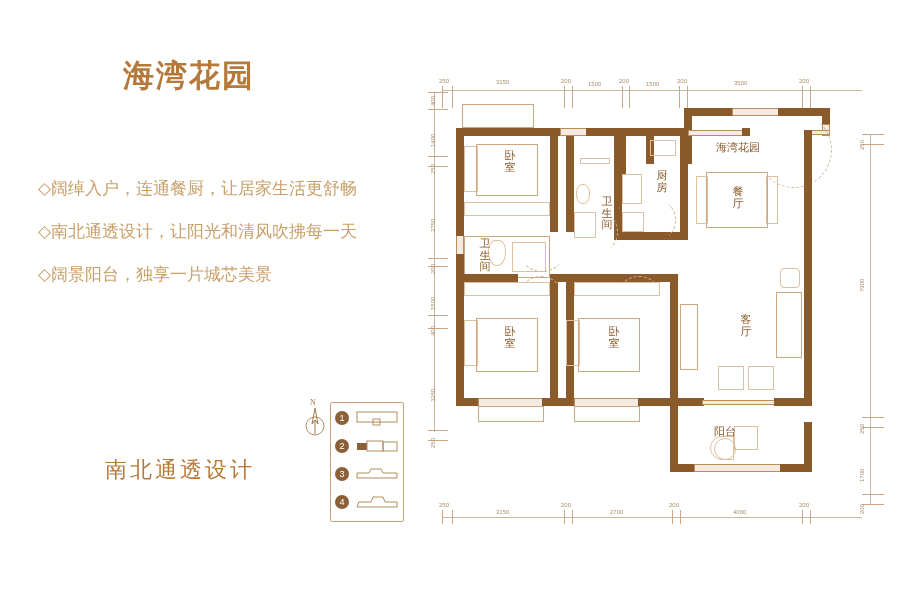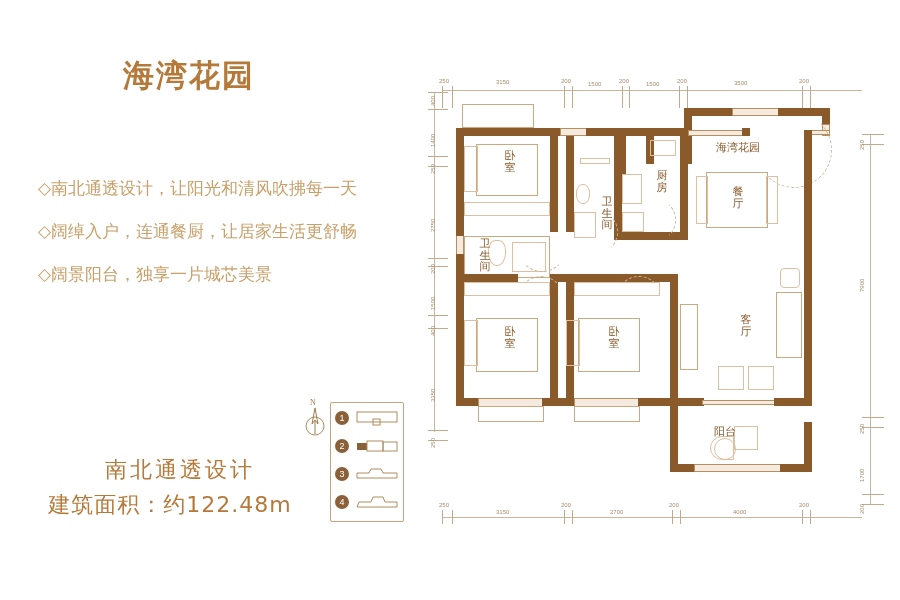--- a/index.html
+++ b/index.html
@@ -100,27 +100,26 @@
 </head>
 <body>
 
 <div id="root">
 
   <div class="panel">
 
     <div class="proj-title">海湾花园</div>
 
     <div class="features">
+      <div class="feat">◇阔绰入户，连通餐厨，让居家生活更舒畅</div>
       <div class="feat">◇南北通透设计，让阳光和清风吹拂每一天</div>
-      <div class="feat">◇阔绰入户，连通餐厨，让居家生活更舒畅</div>
       <div class="feat">◇阔景阳台，独享一片城芯美景</div>
     </div>
 
     <div class="unit-type">南北通透设计</div>
-    <div class="unit-area">建筑面积：约122.48m</div>
 
     <div class="compass">
       <span class="n">N</span>
       <svg width="30" height="42" viewBox="0 0 30 42">
         <circle cx="15" cy="26" r="9" fill="none" stroke="#b08c5e" stroke-width="1"></circle>
         <path d="M15 8 L12 24 L15 20 L18 24 Z" fill="none" stroke="#a07c4e" stroke-width="1"></path>
         <line x1="15" y1="20" x2="15" y2="34" stroke="#a07c4e" stroke-width="1"></line>
       </svg>
     </div>
 

